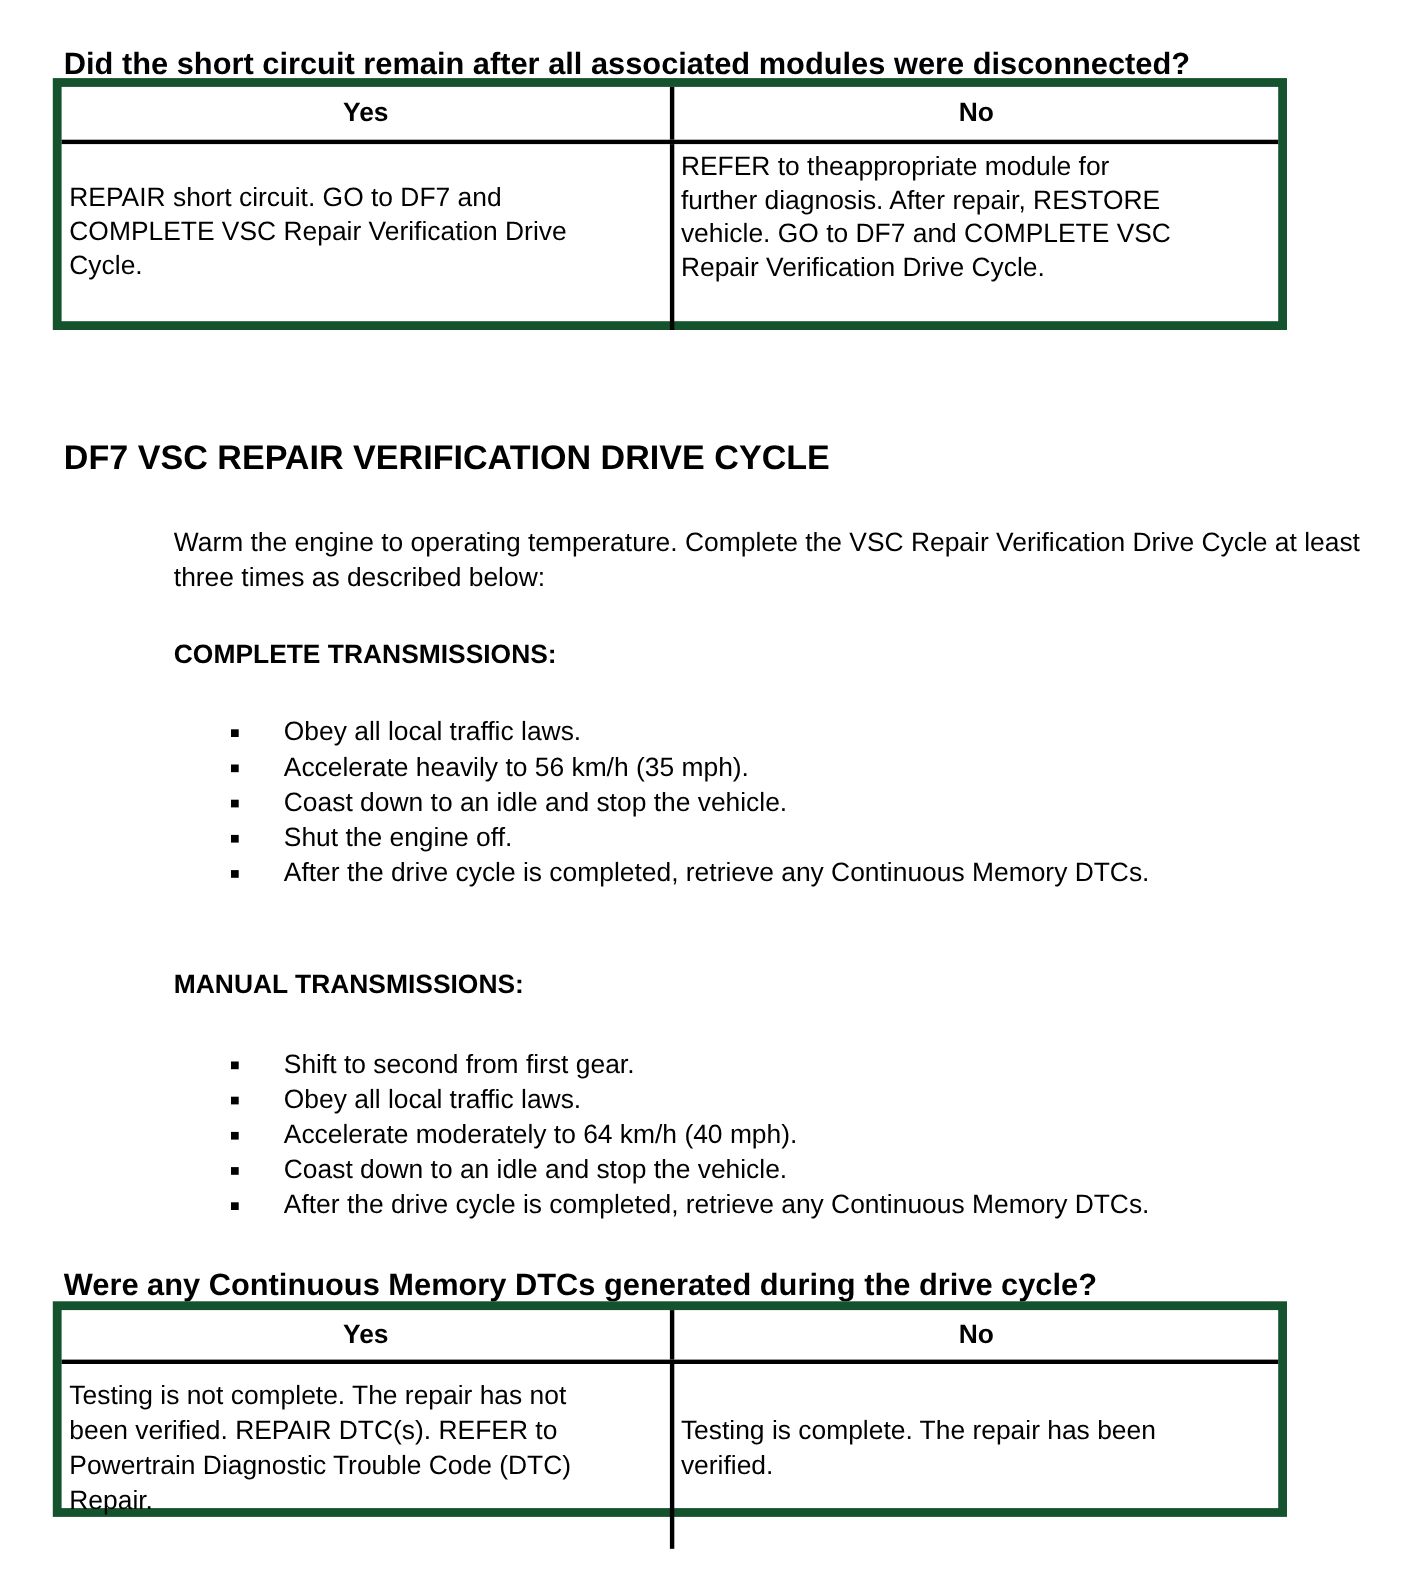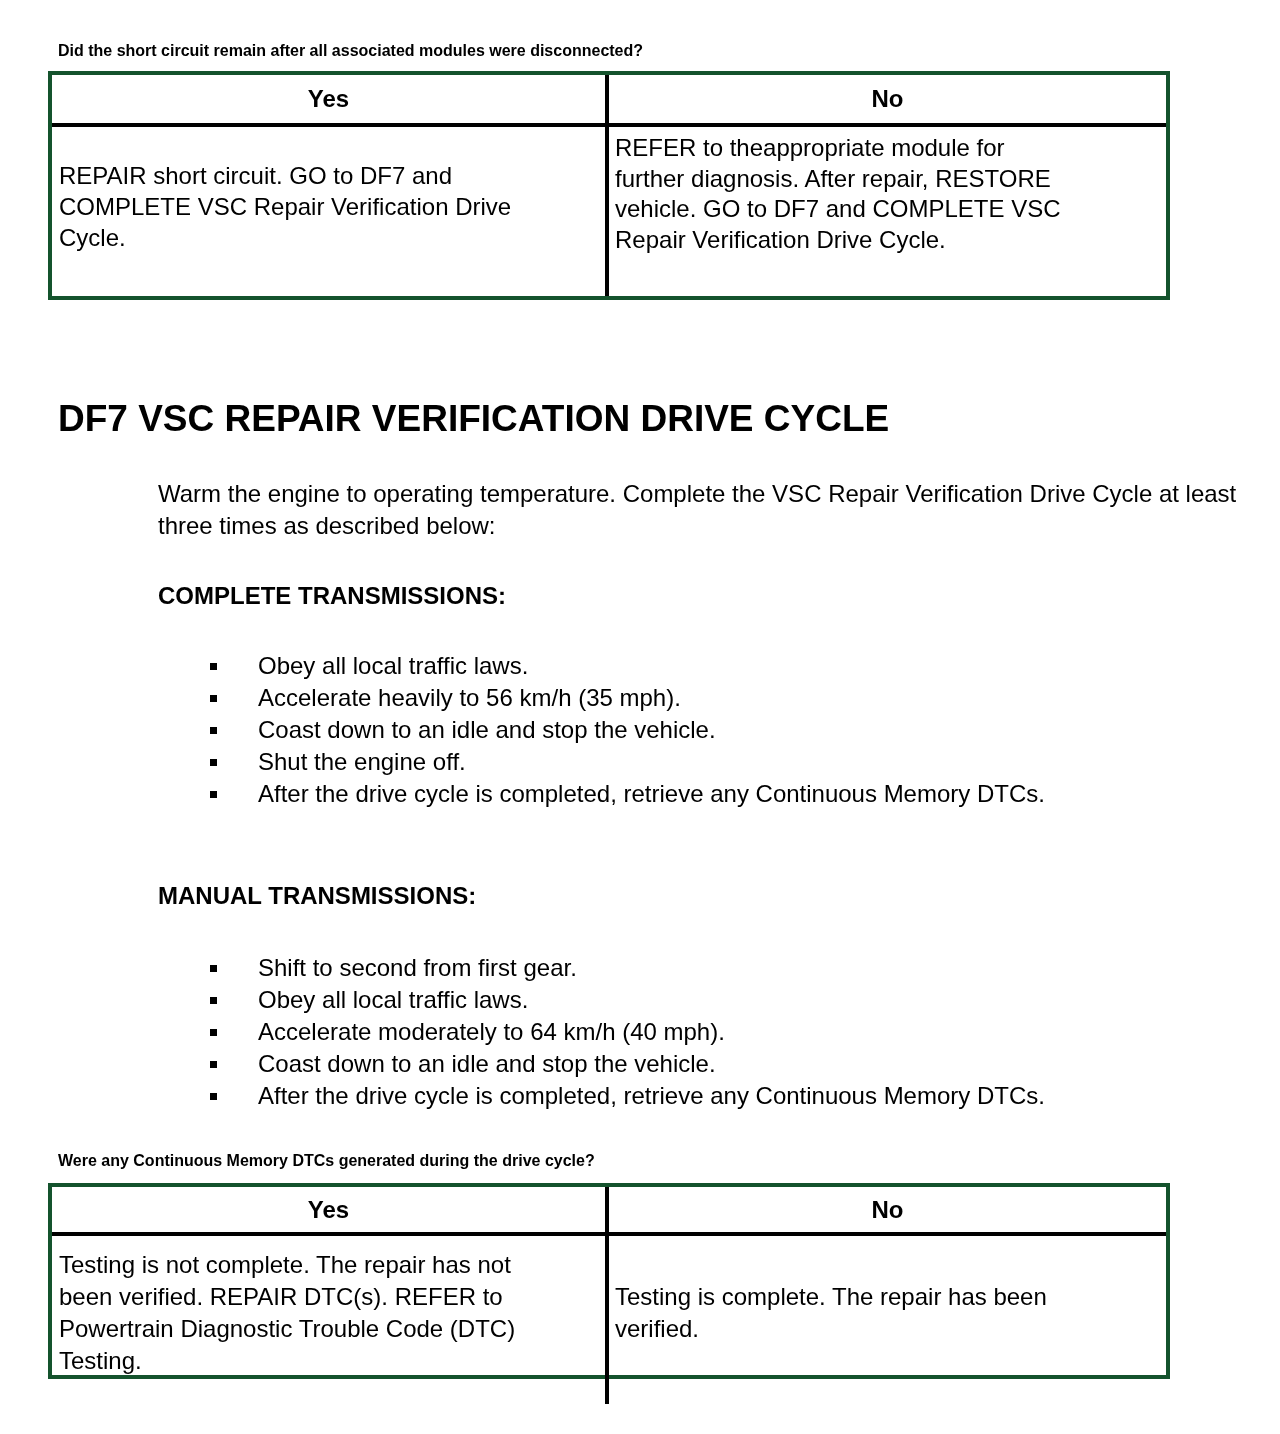--- a/index.html
+++ b/index.html
@@ -2,44 +2,44 @@
 <html><head>
   <meta charset="utf-8">
   <style>
     html, body { margin: 0; padding: 0; background: #ffffff; }
     body {
       width: 1280px; height: 1434px; position: relative; overflow: hidden;
       font-family: "Liberation Sans", sans-serif; color: #000;
     }
     .abs { position: absolute; }
     .question {
-      font-weight: bold; font-size: 16px; left: 58px; letter-spacing: 0px;
+      font-weight: bold; font-size: 28px; left: 58px; letter-spacing: 0px;
       white-space: nowrap;
     }
     .yn-table {
       position: absolute; left: 48px; width: 1122px;
-      border: 4px solid #14532d; box-sizing: border-box;
+      border: 8px solid #14532d; box-sizing: border-box;
     }
     .yn-head {
       display: flex; border-bottom: 4px solid #000; box-sizing: border-box;
     }
     .yn-head .hcell {
       font-weight: bold; font-size: 24px; text-align: center;
       display: flex; align-items: center; justify-content: center;
     }
     .yn-body { display: flex; }
     .col-left { width: 557px; box-sizing: border-box; border-right: 4px solid #000; }
     .col-right { flex: 1; box-sizing: border-box; }
     .bcell {
       font-size: 24px; line-height: 31px; padding: 0 0 14px 7px;
       display: flex; align-items: center; box-sizing: border-box;
     }
     .bcell span { display: block; }
     .title {
-      left: 58px; top: 398px; font-weight: bold; font-size: 37px;
+      left: 58px; top: 398px; font-weight: bold; font-size: 31px;
       white-space: nowrap;
     }
     .para {
       left: 158px; top: 478px; width: 1110px; font-size: 24px; line-height: 32px;
     }
     .subhead {
       left: 158px; font-weight: bold; font-size: 24px; white-space: nowrap;
     }
     .blist { position: absolute; left: 210px; margin: 0; padding: 0; list-style: none; }
     .blist li {
@@ -109,21 +109,21 @@
   <div class="yn-head" style="height:49px;">
     <div class="hcell col-left">Yes</div>
     <div class="hcell col-right">No</div>
   </div>
   <div class="yn-body" style="height:168px;">
     <div class="bcell col-left" style="line-height:32px;">
       <div>
         <span>Testing is not complete. The repair has not</span>
         <span>been verified. REPAIR DTC(s). REFER to</span>
         <span>Powertrain Diagnostic Trouble Code (DTC)</span>
-        <span>Testing.</span>
+        <span>Repair.</span>
       </div>
     </div>
     <div class="bcell col-right" style="padding-left:6px; line-height:32px;">
       <div>
         <span>Testing is complete. The repair has been</span>
         <span>verified.</span>
       </div>
     </div>
   </div>
 </div>

